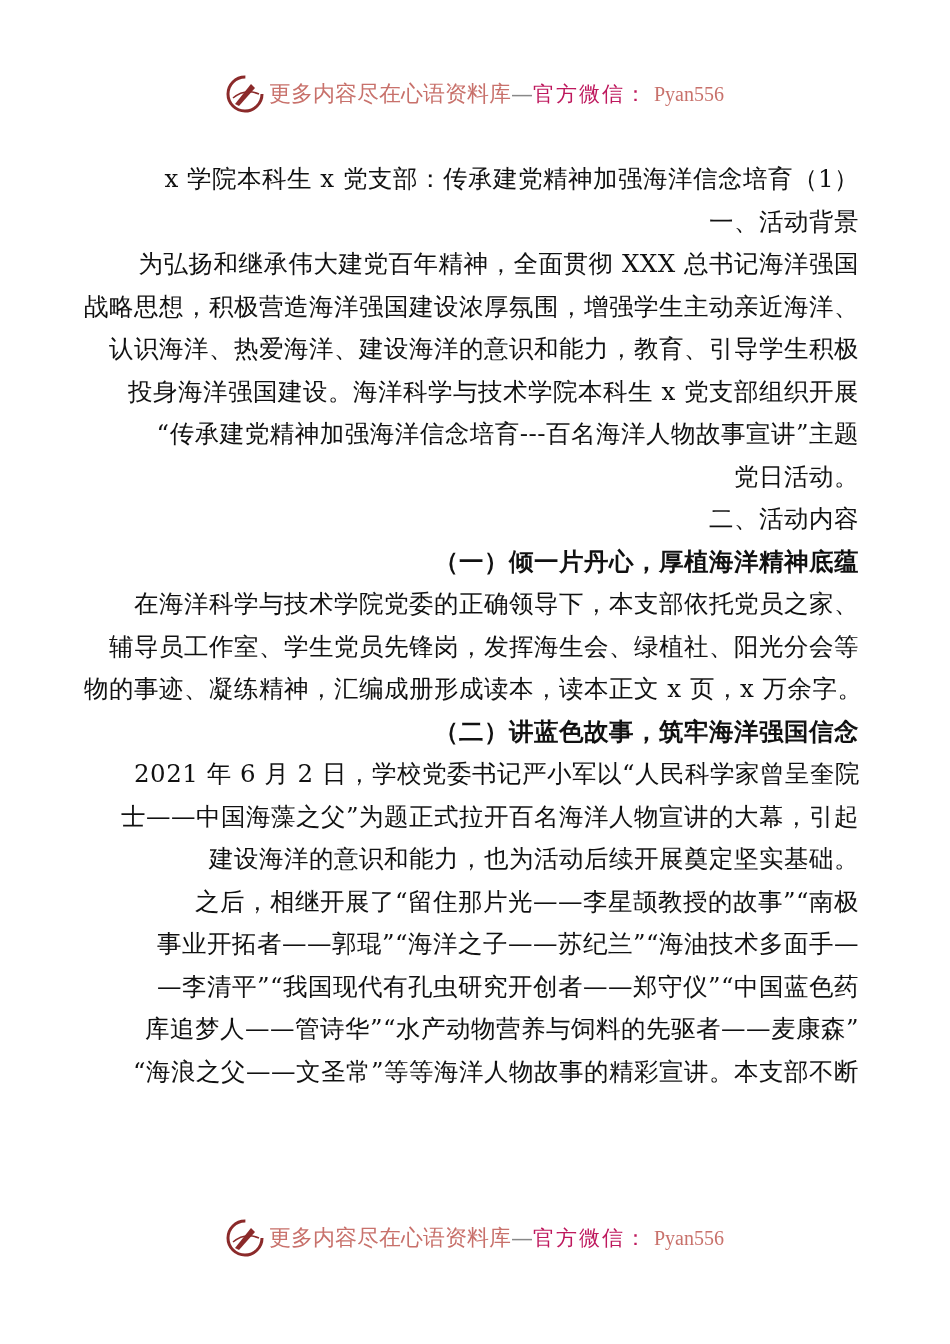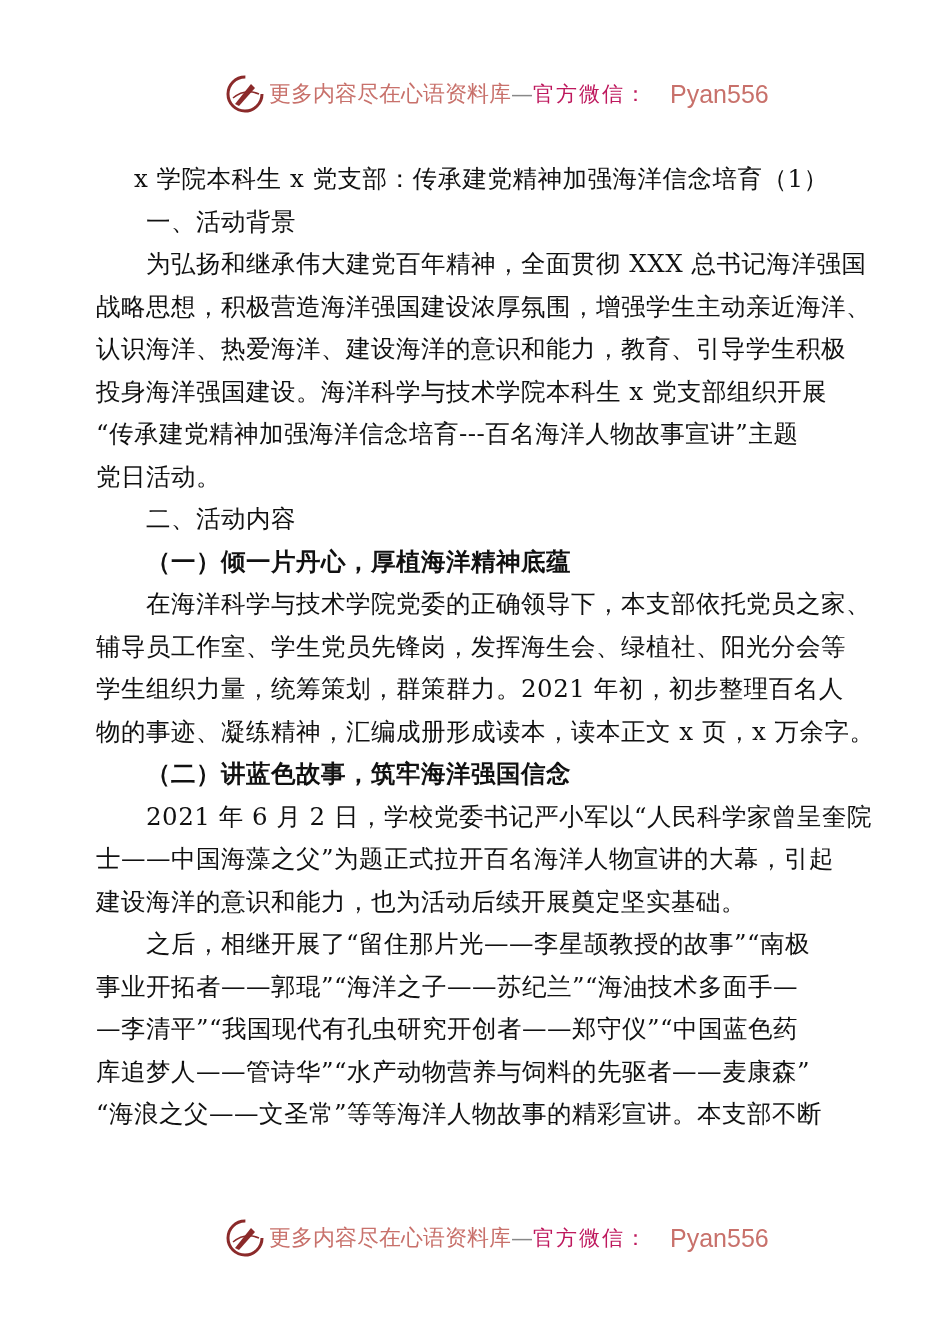--- a/index.html
+++ b/index.html
@@ -5,23 +5,23 @@
   html, body { margin: 0; padding: 0; background: #ffffff; }
   body { width: 950px; height: 1344px; position: relative; overflow: hidden;
          font-family: "DejaVu Serif", "Liberation Serif", serif; color: #111; }
   .banner { position: absolute; left: 225px; height: 44px; display: flex; align-items: center; justify-content: flex-end; }
   .banner.top { top: 72px; }
   .banner.bottom { top: 1216px; }
   .banner .logo { width: 40px; height: 40px; margin-right: 4px; }
   .banner .b-red { color: #c8716b; font-size: 22px; font-family: "DejaVu Serif", serif; letter-spacing: 0px; }
   .banner .b-dash { color: #888; font-size: 22px; }
   .banner .b-gray { color: #be185d; font-size: 21px; font-family: "DejaVu Serif", serif; letter-spacing: 2px; }
-  .banner .b-id { color: #c8716b; font-size: 25px; font-family: Liberation Sans, sans-serif; margin-left: 22px; }
+  .banner .b-id { color: #c8716b; font-size: 20px; font-family: Liberation Serif, serif; margin-left: 6px; }
 
-  .page { position: absolute; left: 96px; top: 158px; width: 775px; }
+  .page { position: absolute; left: 84px; top: 158px; width: 775px; text-align: right; }
   .line { height: 42.5px; line-height: 42.5px; font-size: 24.5px; white-space: nowrap; letter-spacing: 0.5px; }
   .title { padding-left: 38px; }
   .indent { padding-left: 50px; }
   .bold { font-weight: bold; font-family: Liberation Serif, serif; }
 </style>
 </head>
 <body>
 
 <div class="banner top">
   <svg class="logo" viewBox="0 0 40 40">
@@ -44,21 +44,20 @@
   <div class="line">认识海洋、热爱海洋、建设海洋的意识和能力，教育、引导学生积极</div>
   <div class="line">投身海洋强国建设。海洋科学与技术学院本科生 x 党支部组织开展</div>
   <div class="line">“传承建党精神加强海洋信念培育---百名海洋人物故事宣讲”主题</div>
   <div class="line">党日活动。</div>
 
   <div class="line indent">二、活动内容</div>
 
   <div class="line indent bold">（一）倾一片丹心，厚植海洋精神底蕴</div>
   <div class="line indent">在海洋科学与技术学院党委的正确领导下，本支部依托党员之家、</div>
   <div class="line">辅导员工作室、学生党员先锋岗，发挥海生会、绿植社、阳光分会等</div>
-  <div class="line">学生组织力量，统筹策划，群策群力。2021 年初，初步整理百名人</div>
   <div class="line">物的事迹、凝练精神，汇编成册形成读本，读本正文 x 页，x 万余字。</div>
 
   <div class="line indent bold">（二）讲蓝色故事，筑牢海洋强国信念</div>
   <div class="line indent">2021 年 6 月 2 日，学校党委书记严小军以“人民科学家曾呈奎院</div>
   <div class="line">士——中国海藻之父”为题正式拉开百名海洋人物宣讲的大幕，引起</div>
   <div class="line">建设海洋的意识和能力，也为活动后续开展奠定坚实基础。</div>
   <div class="line indent">之后，相继开展了“留住那片光——李星颉教授的故事”“南极</div>
   <div class="line">事业开拓者——郭琨”“海洋之子——苏纪兰”“海油技术多面手—</div>
   <div class="line">—李清平”“我国现代有孔虫研究开创者——郑守仪”“中国蓝色药</div>
   <div class="line">库追梦人——管诗华”“水产动物营养与饲料的先驱者——麦康森”</div>

